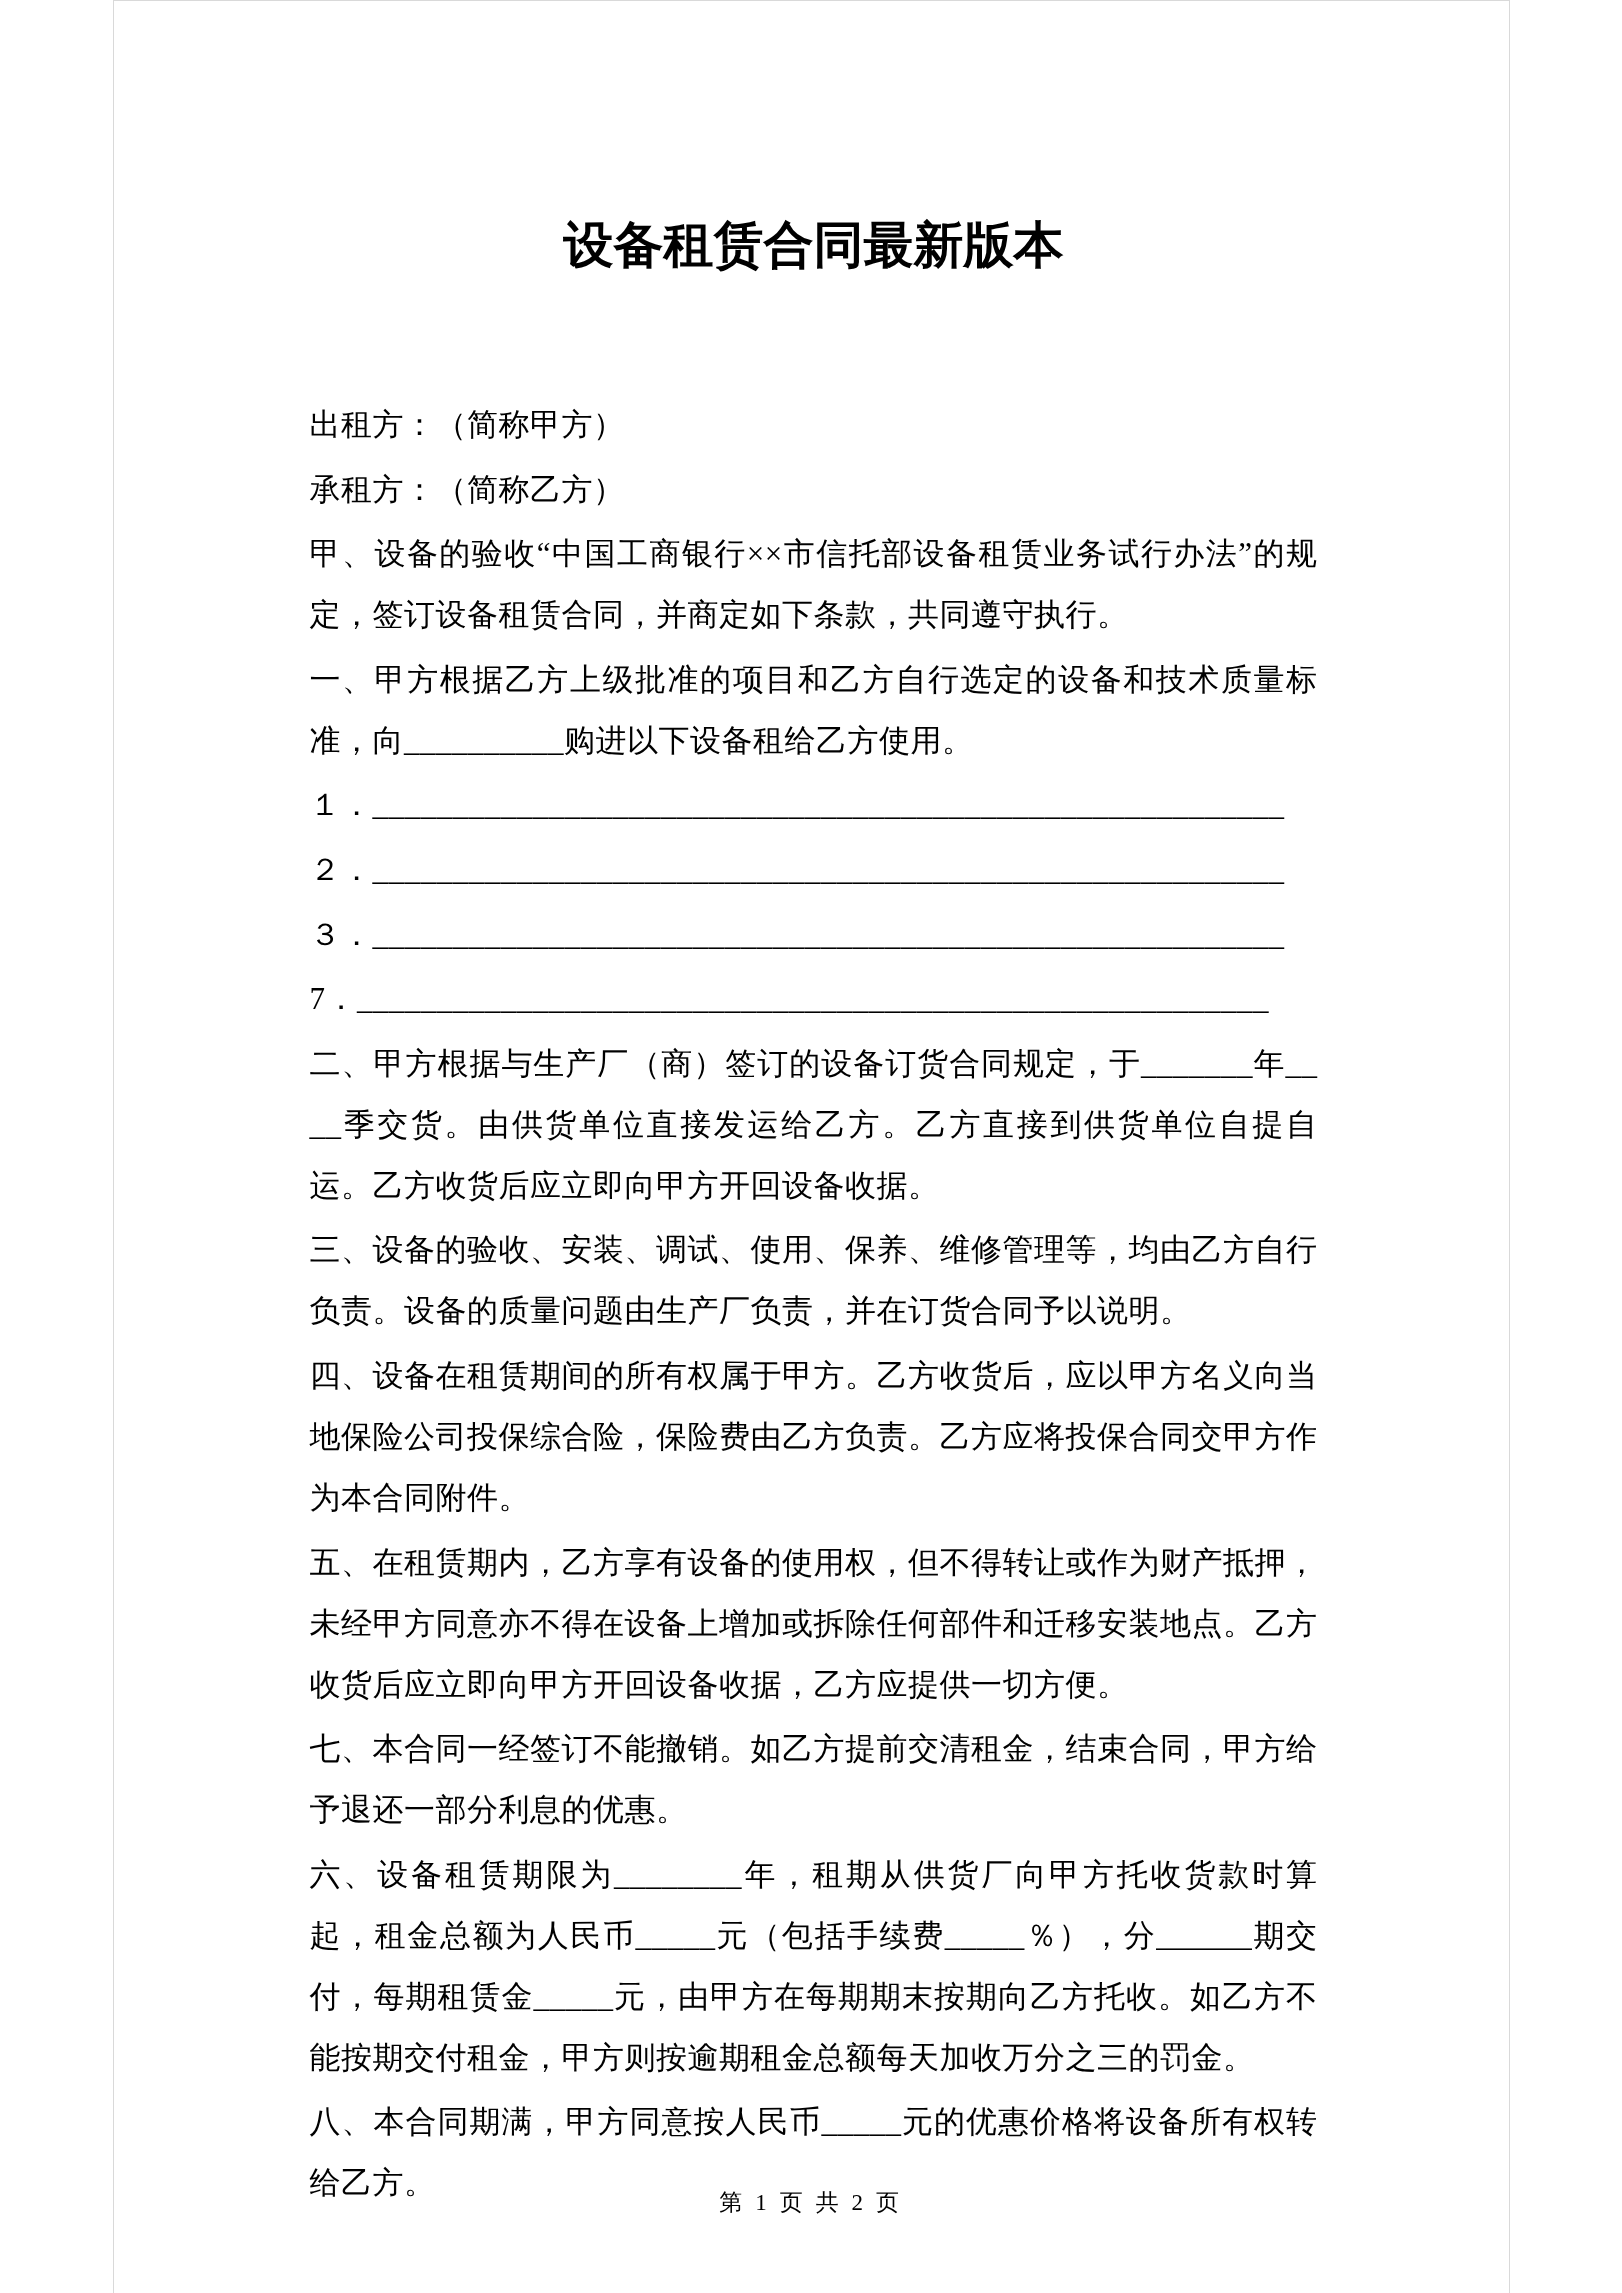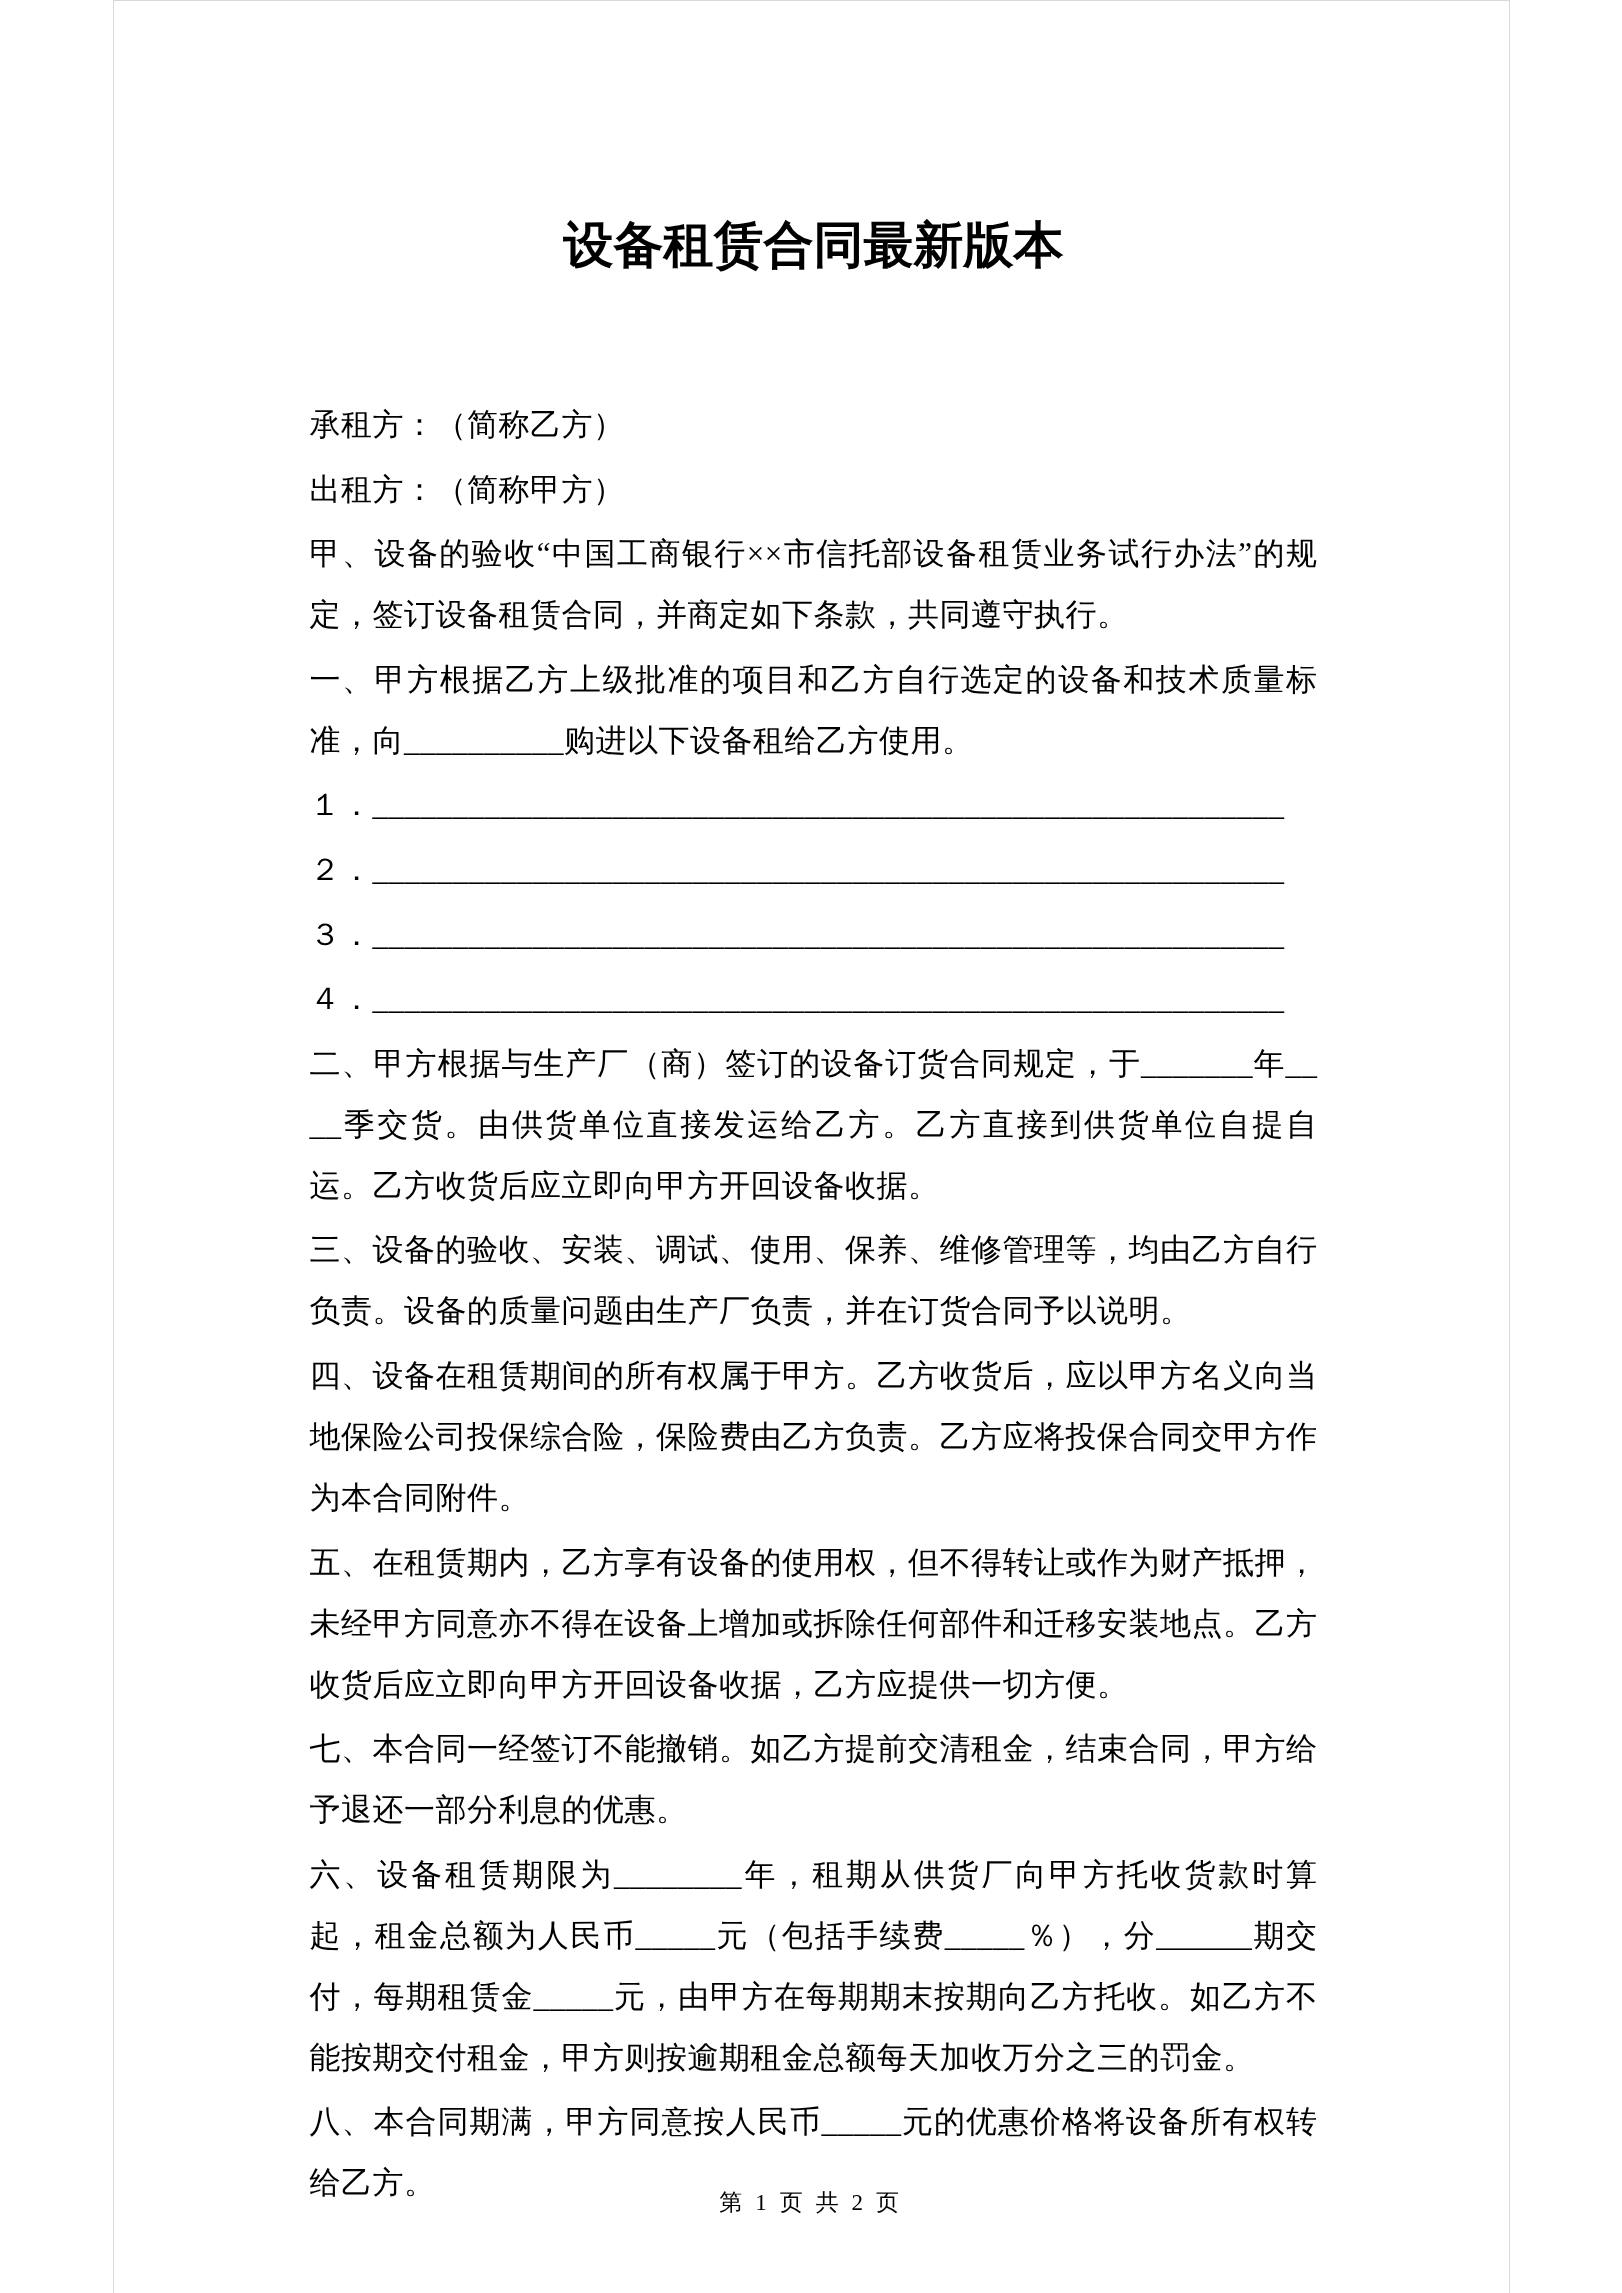--- a/index.html
+++ b/index.html
@@ -50,28 +50,28 @@
   }
 </style>
 </head>
 <body>
 
 <div class="page">
   <h1 class="title">设备租赁合同最新版本</h1>
 
   <div class="doc-body">
 
-  <p class="para">承租方：（简称乙方）</p>
-      <p class="para">出租方：（简称甲方）</p>
+  <p class="para">出租方：（简称甲方）</p>
+      <p class="para">承租方：（简称乙方）</p>
       <p class="para">甲、设备的验收“中国工商银行××市信托部设备租赁业务试行办法”的规定，签订设备租赁合同，并商定如下条款，共同遵守执行。</p>
       <p class="para">一、甲方根据乙方上级批准的项目和乙方自行选定的设备和技术质量标准，向__________购进以下设备租给乙方使用。</p>
       <p class="para">１．_________________________________________________________</p>
       <p class="para">２．_________________________________________________________</p>
       <p class="para">３．_________________________________________________________</p>
-      <p class="para">４．_________________________________________________________</p>
+      <p class="para">7．_________________________________________________________</p>
       <p class="para">二、甲方根据与生产厂（商）签订的设备订货合同规定，于_______年____季交货。由供货单位直接发运给乙方。乙方直接到供货单位自提自运。乙方收货后应立即向甲方开回设备收据。</p>
       <p class="para">三、设备的验收、安装、调试、使用、保养、维修管理等，均由乙方自行负责。设备的质量问题由生产厂负责，并在订货合同予以说明。</p>
       <p class="para">四、设备在租赁期间的所有权属于甲方。乙方收货后，应以甲方名义向当地保险公司投保综合险，保险费由乙方负责。乙方应将投保合同交甲方作为本合同附件。</p>
       <p class="para">五、在租赁期内，乙方享有设备的使用权，但不得转让或作为财产抵押，未经甲方同意亦不得在设备上增加或拆除任何部件和迁移安装地点。乙方收货后应立即向甲方开回设备收据，乙方应提供一切方便。</p>
       <p class="para">七、本合同一经签订不能撤销。如乙方提前交清租金，结束合同，甲方给予退还一部分利息的优惠。</p>
       <p class="para">六、设备租赁期限为________年，租期从供货厂向甲方托收货款时算起，租金总额为人民币_____元（包括手续费_____％），分______期交付，每期租赁金_____元，由甲方在每期期末按期向乙方托收。如乙方不能按期交付租金，甲方则按逾期租金总额每天加收万分之三的罚金。</p>
       <p class="para">八、本合同期满，甲方同意按人民币_____元的优惠价格将设备所有权转给乙方。</p>
     </div>
 
   <div class="footer">第 1 页 共 2 页</div>

